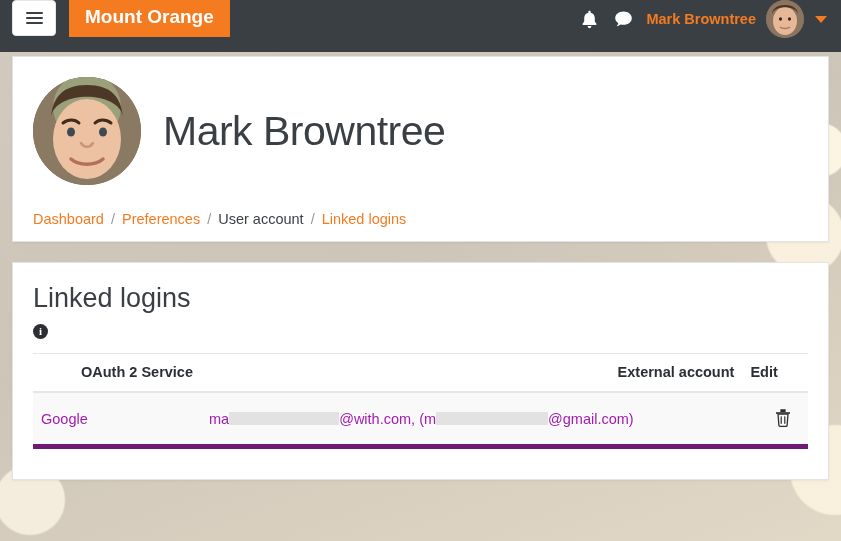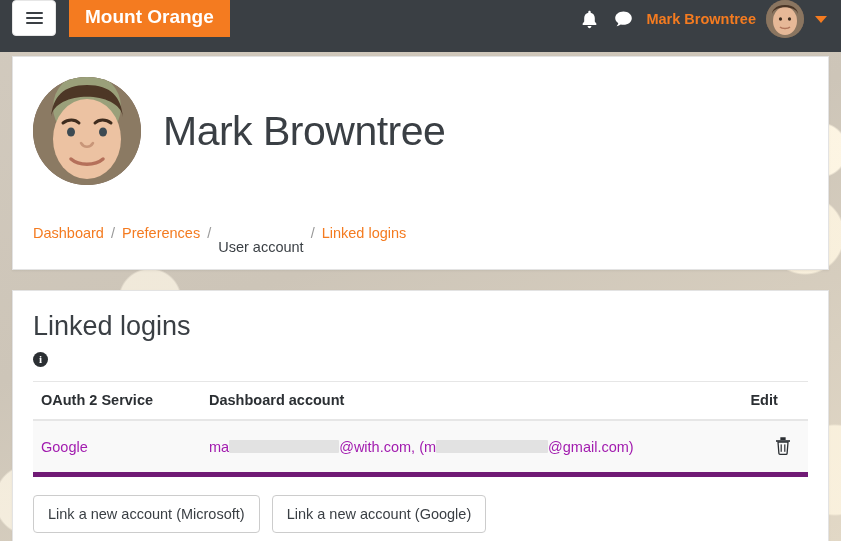--- a/index.html
+++ b/index.html
@@ -125,21 +125,21 @@
     margin-top: 26px;
     font-size: 14.5px;
     color: #3a3f44;
     display: flex;
     align-items: center;
     flex-wrap: wrap;
     text-align: center;
   }
   .breadcrumb a { color: #f47b20; text-decoration: none; cursor: pointer; }
   .breadcrumb .sep { color: #999; margin: 0 7px; }
-  .breadcrumb .current { color: #3a3f44; margin-top: 28px; }
+  .breadcrumb .current { color: #3a3f44; }
 
   .section-title {
     font-size: 27px;
     color: #3a3f44;
     font-weight: normal;
     margin: 0 0 2px;
   }
   .help-row {
     display: flex;
     align-items: center;
@@ -164,21 +164,21 @@
     text-decoration: none;
     cursor: pointer;
   }
 
   table.logins {
     width: 100%;
     border-collapse: collapse;
     font-size: 14.5px;
   }
   table.logins thead th {
-    text-align: left;
+    text-align: right;
     font-weight: bold;
     color: #2b2f33;
     padding: 10px 8px 11px;
     border-top: 1px solid #e6e6e6;
     border-bottom: 2px solid #e6e6e6;
     white-space: nowrap;
   }
   table.logins thead th.col-edit { text-align: left; padding-right: 18px; }
   table.logins tbody td {
     padding: 14px 8px;
@@ -297,21 +297,21 @@
     <h2 class="section-title">Linked logins</h2>
 
     <div class="help-row">
       <span class="info-icon">i</span>
     </div>
 
     <table class="logins">
       <thead>
         <tr>
           <th class="col-service">OAuth 2 Service</th>
-          <th>Dashboard account</th>
+          <th>External account</th>
           <th class="col-edit">Edit</th>
         </tr>
       </thead>
       <tbody>
         <tr>
           <td class="col-service">Google</td>
           <td><span>ma</span><span class="redact" style="width: 110px;"></span><span>@with.com, (m</span><span class="redact" style="width: 112px;"></span><span>@gmail.com)</span></td>
           <td class="col-edit">
             <button class="trash-btn">
               <svg width="16" height="18" viewBox="0 0 16 18">
@@ -320,18 +320,14 @@
                 <path d="M3 5.2h10l-0.9 11.2a1 1 0 0 1-1 0.9H4.9a1 1 0 0 1-1-0.9z" fill="none" stroke="#2b2f33" stroke-width="1.3"></path>
                 <rect x="5.6" y="7.4" width="1.2" height="7.4" fill="#2b2f33"></rect>
                 <rect x="9.2" y="7.4" width="1.2" height="7.4" fill="#2b2f33"></rect>
               </svg>
             </button>
           </td>
         </tr>
       </tbody>
     </table>
 
-    <div class="btn-row">
-      <button class="btn">Link a new account (Microsoft)</button>
-      <button class="btn">Link a new account (Google)</button>
-    </div>
   </div>
 </div>
 
 </body></html>

